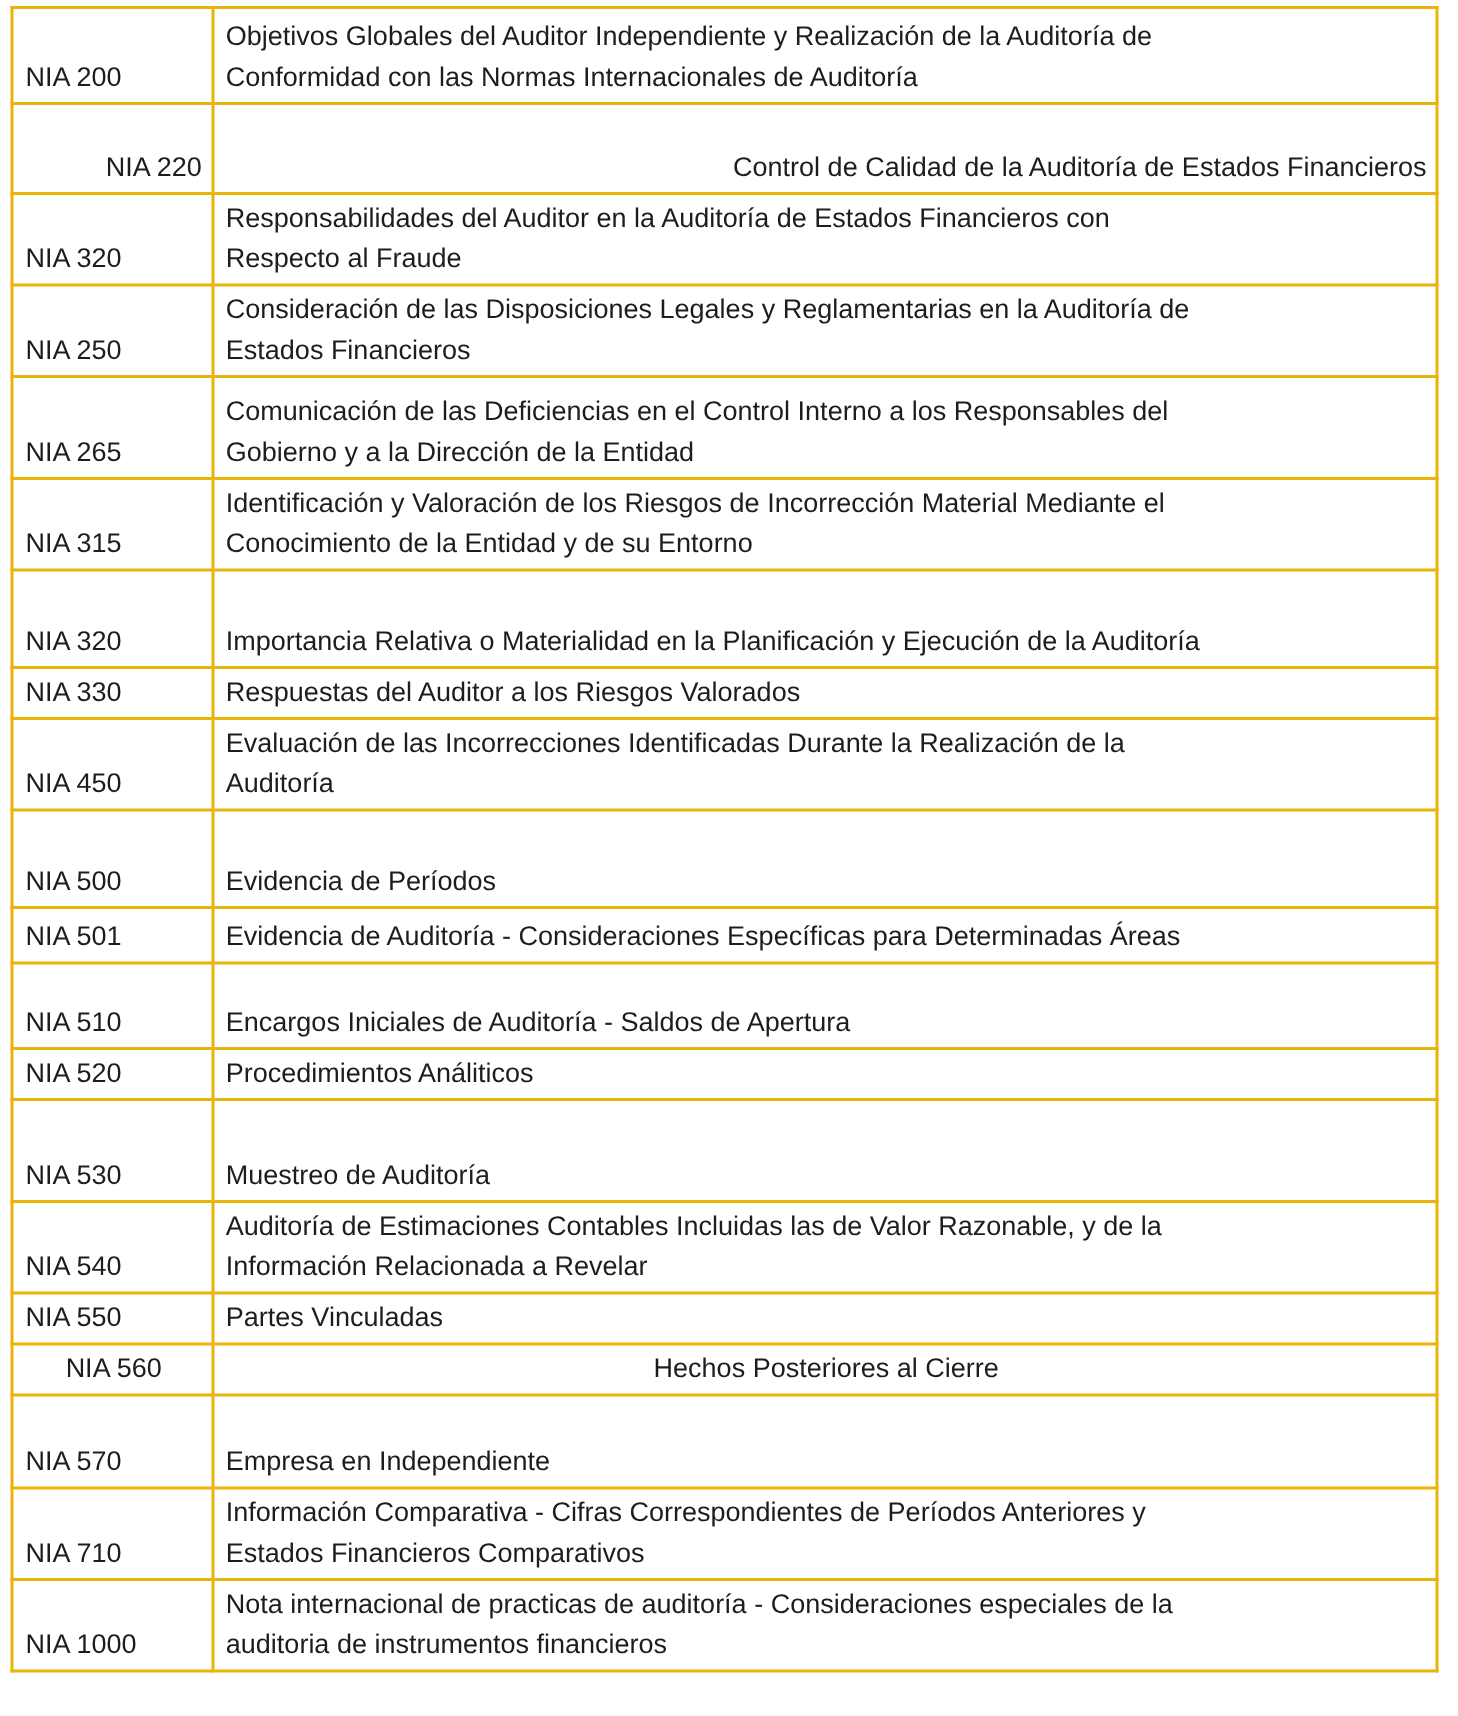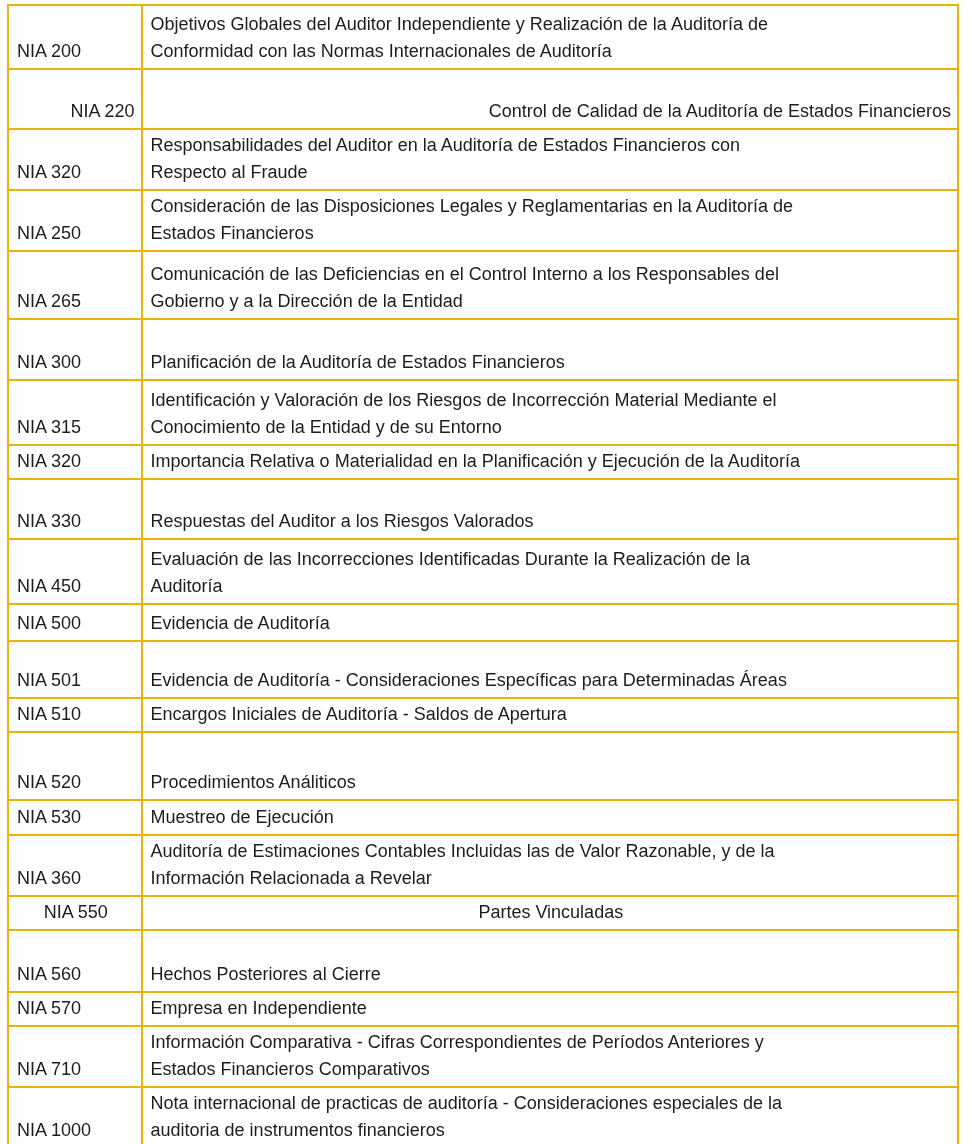--- a/index.html
+++ b/index.html
@@ -91,63 +91,59 @@
         <td class="code">NIA 250</td>
         <td class="desc">Consideración de las Disposiciones Legales y Reglamentarias en la Auditoría de
 Estados Financieros</td>
       </tr>
       <tr>
         <td class="code">NIA 265</td>
         <td class="desc">Comunicación de las Deficiencias en el Control Interno a los Responsables del
 Gobierno y a la Dirección de la Entidad</td>
       </tr>
       <tr>
-        <td class="code">NIA 300</td>
-        <td class="desc">Planificación de la Auditoría de Estados Financieros</td>
-      </tr>
-      <tr>
         <td class="code">NIA 315</td>
         <td class="desc">Identificación y Valoración de los Riesgos de Incorrección Material Mediante el
 Conocimiento de la Entidad y de su Entorno</td>
       </tr>
       <tr>
         <td class="code">NIA 320</td>
         <td class="desc">Importancia Relativa o Materialidad en la Planificación y Ejecución de la Auditoría</td>
       </tr>
       <tr>
         <td class="code">NIA 330</td>
         <td class="desc">Respuestas del Auditor a los Riesgos Valorados</td>
       </tr>
       <tr>
         <td class="code">NIA 450</td>
         <td class="desc">Evaluación de las Incorrecciones Identificadas Durante la Realización de la
 Auditoría</td>
       </tr>
       <tr>
         <td class="code">NIA 500</td>
-        <td class="desc">Evidencia de Auditoría</td>
+        <td class="desc">Evidencia de Períodos</td>
       </tr>
       <tr>
         <td class="code">NIA 501</td>
         <td class="desc">Evidencia de Auditoría - Consideraciones Específicas para Determinadas Áreas</td>
       </tr>
       <tr>
         <td class="code">NIA 510</td>
         <td class="desc">Encargos Iniciales de Auditoría - Saldos de Apertura</td>
       </tr>
       <tr>
         <td class="code">NIA 520</td>
         <td class="desc">Procedimientos Análiticos</td>
       </tr>
       <tr>
         <td class="code">NIA 530</td>
-        <td class="desc">Muestreo de Ejecución</td>
+        <td class="desc">Muestreo de Auditoría</td>
       </tr>
       <tr>
-        <td class="code">NIA 360</td>
+        <td class="code">NIA 540</td>
         <td class="desc">Auditoría de Estimaciones Contables Incluidas las de Valor Razonable, y de la
 Información Relacionada a Revelar</td>
       </tr>
       <tr>
         <td class="code">NIA 550</td>
         <td class="desc">Partes Vinculadas</td>
       </tr>
       <tr>
         <td class="code">NIA 560</td>
         <td class="desc">Hechos Posteriores al Cierre</td>

